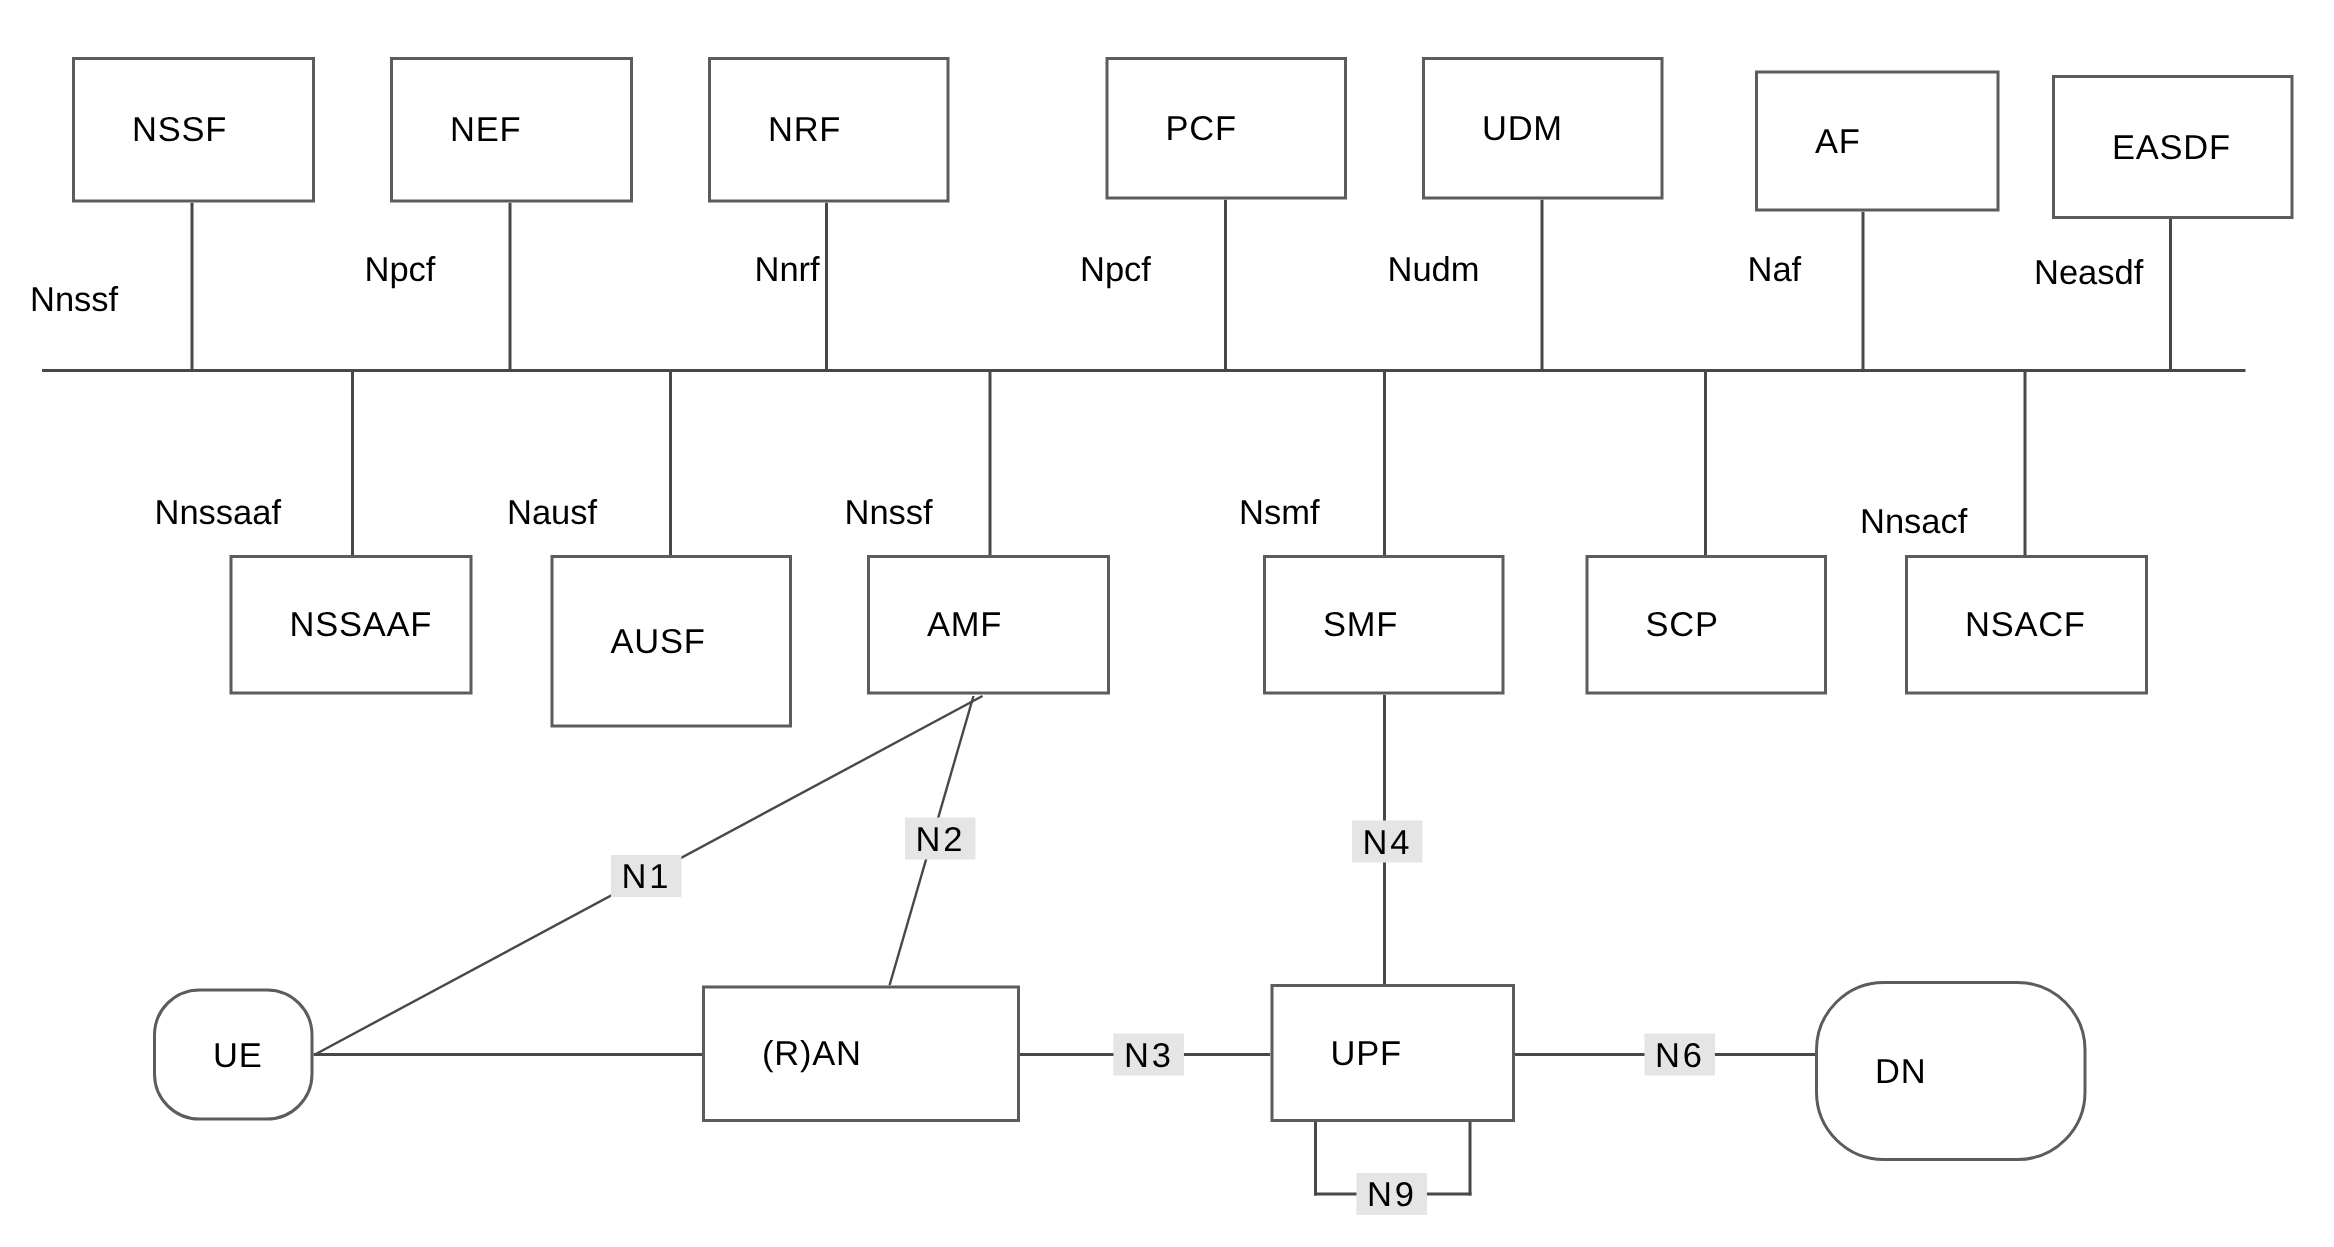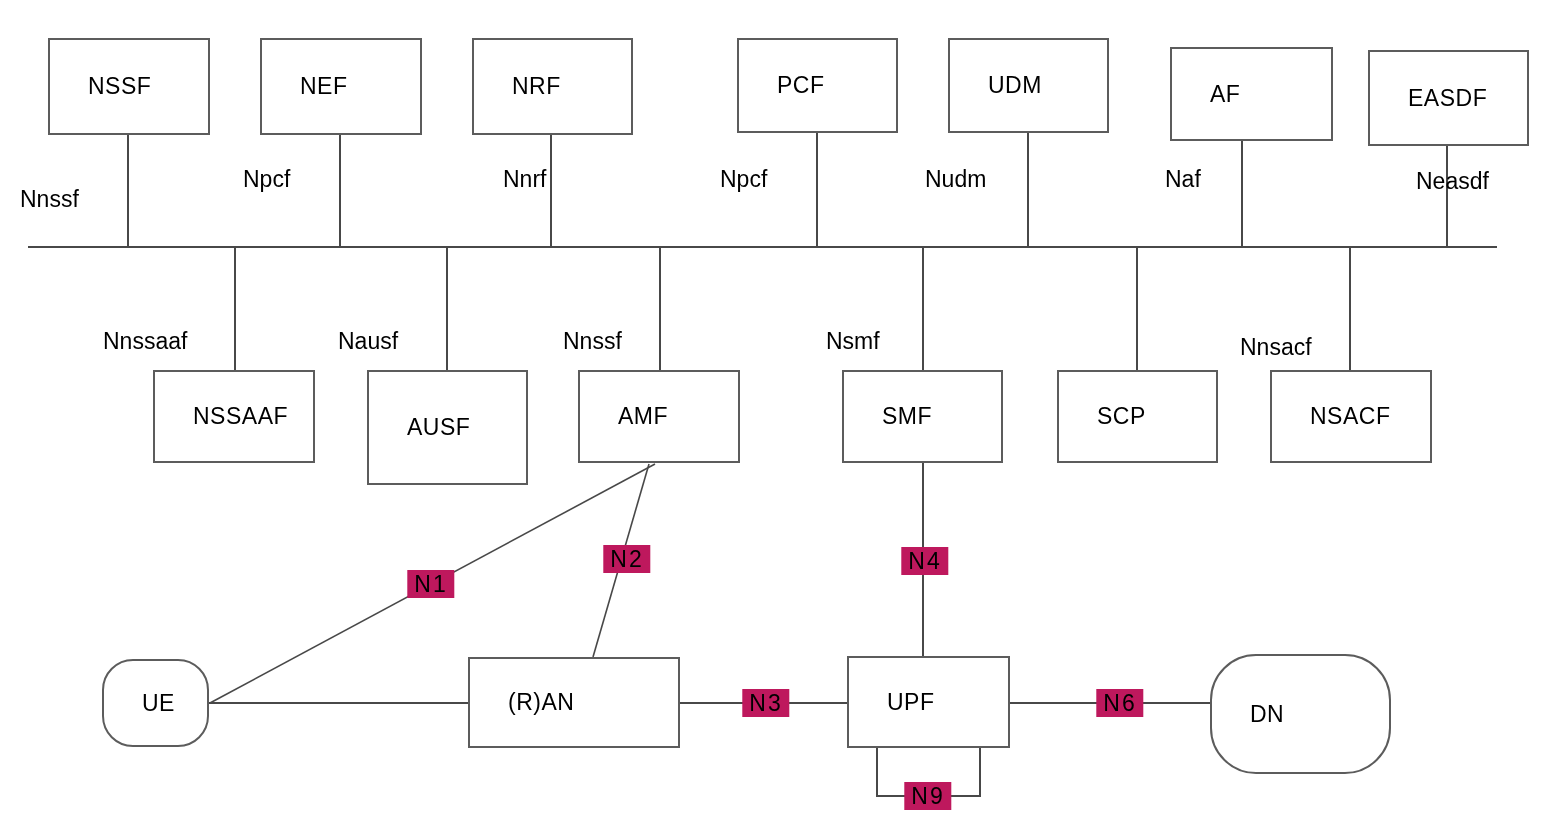--- a/index.html
+++ b/index.html
@@ -16,21 +16,21 @@
   }
   .stadium { border-radius:46px; }
   .hline { position:absolute; height:2px; background:#484848; z-index:1; }
   .vline { position:absolute; width:2px;  background:#484848; z-index:1; }
   .iflbl {
     position:absolute; font-size:23px; white-space:nowrap; z-index:4;
     line-height:26px;
   }
   .reflbl {
     position:absolute; font-size:23px; letter-spacing:2px; white-space:nowrap;
-    background:#be185d; padding:1px 7px; z-index:4;
+    background:#e5e5e5; padding:1px 7px; z-index:4;
     transform:translate(-50%,-50%); line-height:26px;
   }
   svg.links { position:absolute; left:0; top:0; z-index:2; }
 </style>
 </head>
 <body>
 
 <div class="diagram">
 
   <div class="hline" style="left:28px;top:246px;width:1469px;"></div>
@@ -118,21 +118,21 @@
   <div class="box stadium" style="left:1210px;top:654px;width:181px;height:120px;">
       <span>DN</span>
     </div>
 
   <div class="iflbl" style="left:20px;top:166px;margin-top:20px;">Nnssf</div>
   <div class="iflbl" style="left:243px;top:166px;">Npcf</div>
   <div class="iflbl" style="left:463px;top:166px;margin-left:40px;">Nnrf</div>
   <div class="iflbl" style="left:720px;top:166px;">Npcf</div>
   <div class="iflbl" style="left:925px;top:166px;">Nudm</div>
   <div class="iflbl" style="left:1165px;top:166px;">Naf</div>
-  <div class="iflbl" style="left:1416px;top:168px;text-align:center;">Neasdf</div>
+  <div class="iflbl" style="left:1356px;top:168px;text-align:center;">Neasdf</div>
 
   <div class="iflbl" style="left:103px;top:328px;">Nnssaaf</div>
   <div class="iflbl" style="left:338px;top:328px;">Nausf</div>
   <div class="iflbl" style="left:563px;top:328px;">Nnssf</div>
   <div class="iflbl" style="left:826px;top:328px;">Nsmf</div>
   <div class="iflbl" style="left:1240px;top:334px;">Nnsacf</div>
 
   <div class="reflbl" style="left:431px;top:584px;">N1</div>
   <div class="reflbl" style="left:627px;top:559px;">N2</div>
   <div class="reflbl" style="left:766px;top:703px;">N3</div>

